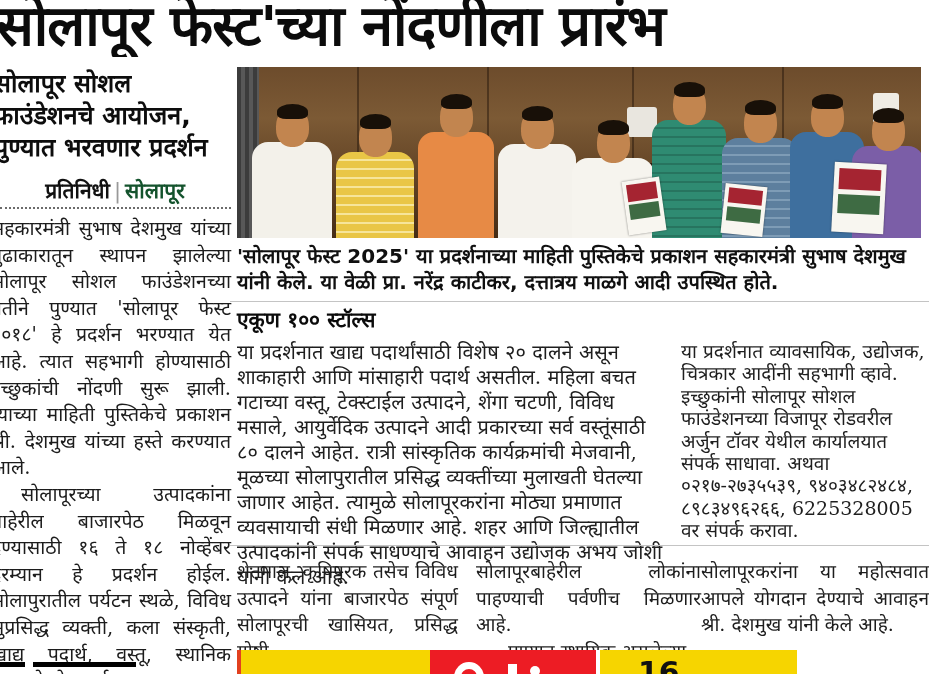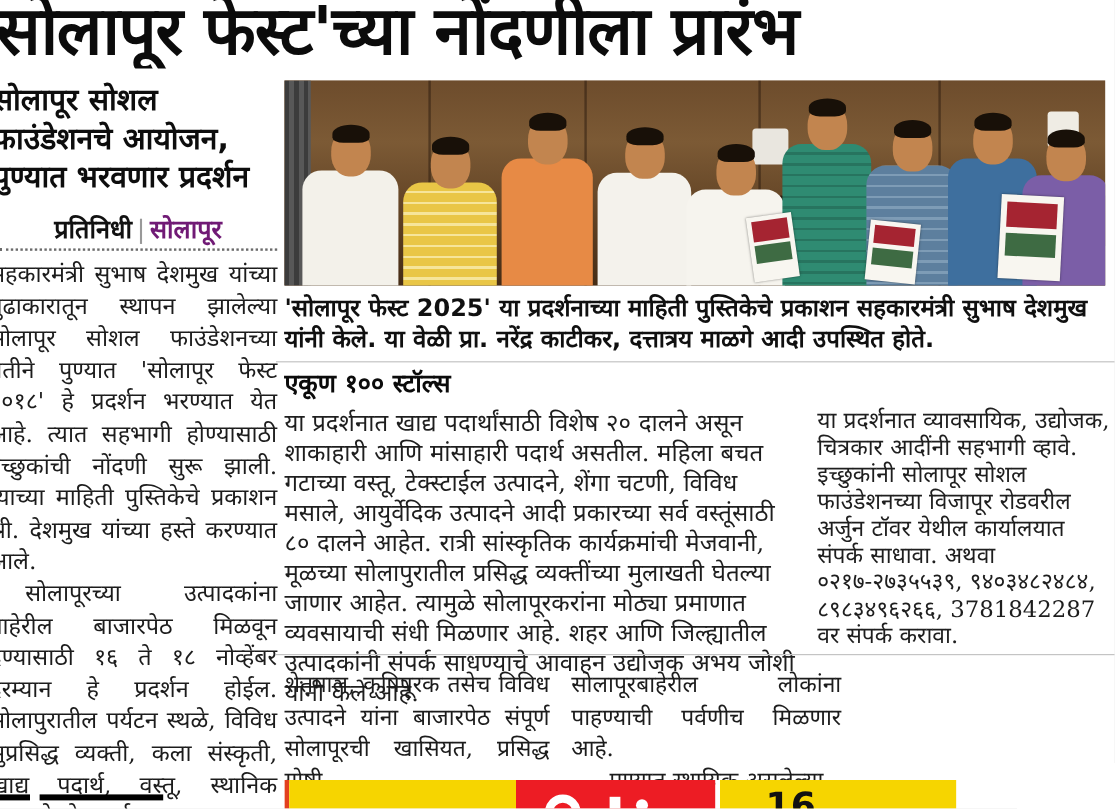--- a/index.html
+++ b/index.html
@@ -16,21 +16,21 @@
     font-family:"DejaVu Sans", sans-serif;
   }
   
   .subheading {
     position:absolute; top:68px; left:-6px; width:236px;
     font-size:25px; font-weight:bold; line-height:32px; color:#0d0d0d;
   }
   .byline { position:absolute; top:176px; left:0; width:230px; text-align:center;
     font-size:21px; font-weight:bold; }
   .byline .sep { color:#999; font-weight:normal; padding:0 4px; }
-  .byline .loc { color:#701a75; }
+  .byline .loc { color:#14532d; }
   .dotted-rule { position:absolute; top:207px; left:0; width:231px;
     border-top:2px dotted #6b6b6b; }
   .left-body {
     position:absolute; top:216px; left:-9px; width:240px;
     font-family:"DejaVu Serif", serif; font-size:19.5px; line-height:26.6px;
     text-align:justify; color:#1c1c1c;
   }
   .left-body p + p { text-indent:30px; }
   .stub-bar { position:absolute; background:#000; height:5px; top:662px; }
   .stub-bar.b1 { left:0; width:25px; }
@@ -212,29 +212,30 @@
       </div>
   </div>
 
   <div class="caption">'सोलापूर फेस्ट 2025' या प्रदर्शनाच्या माहिती पुस्तिकेचे प्रकाशन सहकारमंत्री सुभाष देशमुख यांनी केले. या वेळी प्रा. नरेंद्र काटीकर, दत्तात्रय माळगे आदी उपस्थित होते.</div>
 
   <div class="thin-rule rule-1"></div>
 
   <div class="sec-heading stalls-heading">एकूण १०० स्टॉल्स</div>
   <div class="stalls-body">या प्रदर्शनात खाद्य पदार्थांसाठी विशेष २० दालने असून शाकाहारी आणि मांसाहारी पदार्थ असतील. महिला बचत गटाच्या वस्तू, टेक्स्टाईल उत्पादने, शेंगा चटणी, विविध मसाले, आयुर्वेदिक उत्पादने आदी प्रकारच्या सर्व वस्तूंसाठी ८० दालने आहेत. रात्री सांस्कृतिक कार्यक्रमांची मेजवानी, मूळच्या सोलापुरातील प्रसिद्ध व्यक्तींच्या मुलाखती घेतल्या जाणार आहेत. त्यामुळे सोलापूरकरांना मोठ्या प्रमाणात व्यवसायाची संधी मिळणार आहे. शहर आणि जिल्ह्यातील उत्पादकांनी संपर्क साधण्याचे आवाहन उद्योजक अभय जोशी यांनी केले आहे.</div>
 
-  <div class="contact-body">या प्रदर्शनात व्यावसायिक, उद्योजक, चित्रकार आदींनी सहभागी व्हावे. इच्छुकांनी सोलापूर सोशल फाउंडेशनच्या विजापूर रोडवरील अर्जुन टॉवर येथील कार्यालयात संपर्क साधावा. अथवा ०२१७-२७३५५३९, ९४०३४८२४८४, ८९८३४९६२६६, 3781842287 वर संपर्क करावा.</div>
+  <div class="contact-body">या प्रदर्शनात व्यावसायिक, उद्योजक, चित्रकार आदींनी सहभागी व्हावे. इच्छुकांनी सोलापूर सोशल फाउंडेशनच्या विजापूर रोडवरील अर्जुन टॉवर येथील कार्यालयात संपर्क साधावा. अथवा ०२१७-२७३५५३९, ९४०३४८२४८४, ८९८३४९६२६६, 6225328005 वर संपर्क करावा.</div>
 
   <div class="thin-rule rule-2"></div>
 
   <div class="bottom-col bcol-1">शेतमाल, कृषिपूरक तसेच विविध उत्पादने यांना बाजारपेठ संपूर्ण सोलापूरची खासियत, प्रसिद्ध गोष्टी</div>
   <div class="bottom-col bcol-2">
     <p>सोलापूरबाहेरील लोकांना पाहण्याची पर्वणीच मिळणार आहे.</p>
     <p>पुण्यात स्थायिक असलेल्या</p>
   </div>
+  <div class="bottom-col bcol-3">सोलापूरकरांना या महोत्सवात आपले योगदान देण्याचे आवाहन श्री. देशमुख यांनी केले आहे.</div>
 
   <div class="banner">
     <div class="edge"></div>
     <div class="yel-1"></div>
     <div class="red">
       <div class="logo-ring"></div>
       <div class="logo-bar"></div>
       <div class="logo-dot"></div>
     </div>
     <div class="gap"></div>

